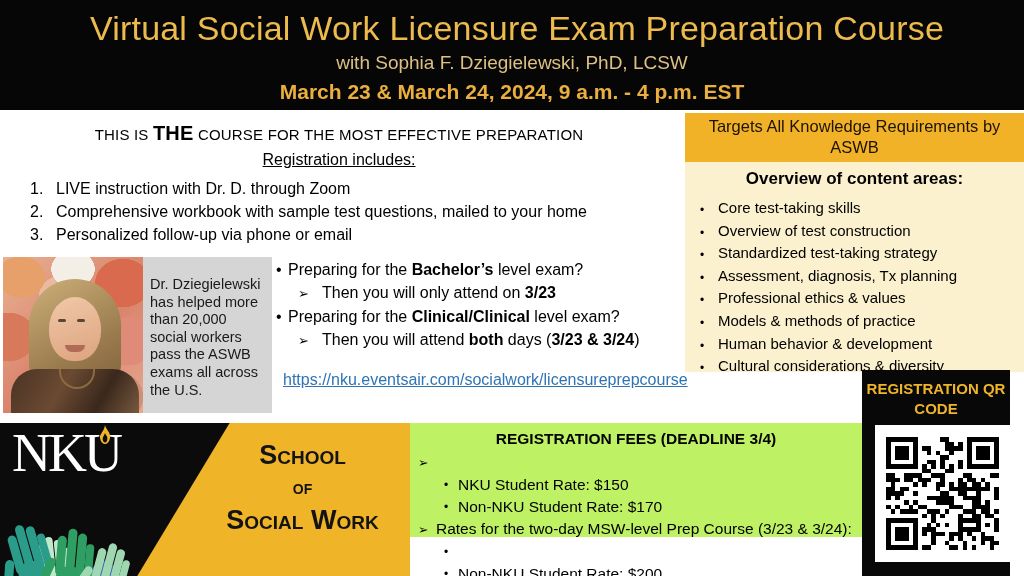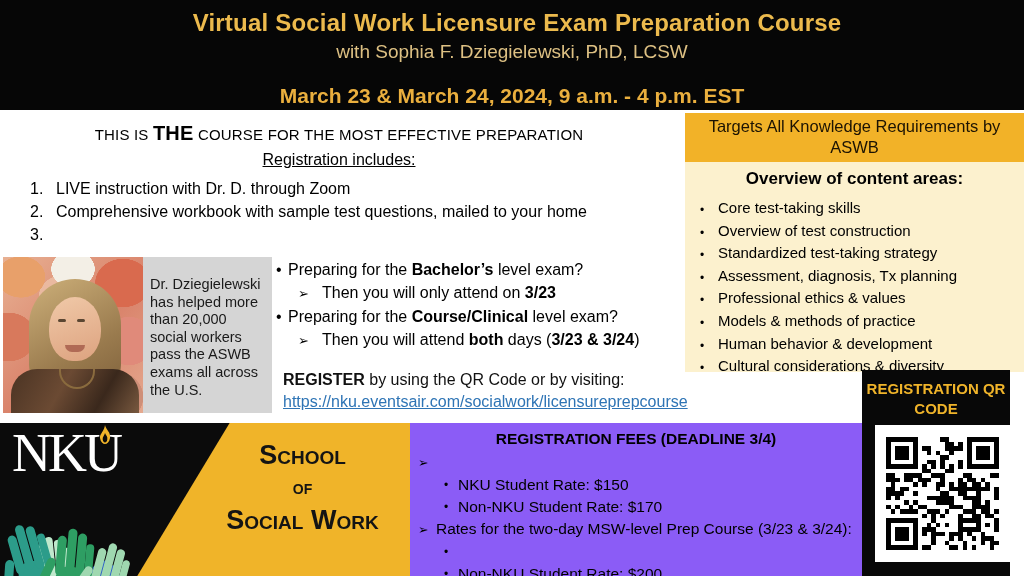--- a/index.html
+++ b/index.html
@@ -1,23 +1,23 @@
 <!DOCTYPE html>
 <html><head>
 <meta charset="utf-8">
 <style>
   html,body{margin:0;padding:0;background:#fff;}
   .page{position:relative;width:1024px;height:576px;overflow:hidden;background:#ffffff;
         font-family:"Liberation Sans",sans-serif;color:#111;}
 
   
   .banner{position:absolute;left:0;top:0;width:1024px;height:110px;background:#060606;text-align:center;}
-  .banner .title{padding-top:9px;font-size:24px;letter-spacing:.2px;color:#ecba4d;font-weight:700;padding-left:10px;}
+  .banner .title{padding-top:9px;font-size:34px;letter-spacing:.2px;color:#ecba4d;font-weight:400;padding-left:10px;}
   .banner .subtitle{margin-top:4px;font-size:19px;color:#ddc083;}
-  .banner .dates{margin-top:21px;font-size:21px;font-weight:bold;color:#eaaf3e;}
+  .banner .dates{margin-top:6px;font-size:21px;font-weight:bold;color:#eaaf3e;}
 
   
   .intro{position:absolute;left:0;top:122px;width:678px;text-align:center;}
   .intro .l1{font-size:15px;letter-spacing:.2px;color:#000;}
   .intro .l1 b{font-size:20px;}
   .intro .l2{margin-top:6px;font-size:16px;text-decoration:underline;color:#000;}
   .intro ol{margin:8px 0 0 0;padding:0;text-align:left;list-style:none;}
   .intro ol .row{display:flex;font-size:16px;line-height:23px;color:#000;}
   .intro ol .num{width:26px;margin-left:30px;text-align:left;}
 
@@ -81,21 +81,21 @@
   .flame{position:absolute;left:97px;top:2px;}
   .hands{position:absolute;left:-6px;bottom:-6px;}
   .school{position:absolute;left:205px;top:17px;width:195px;text-align:center;color:#141414;
           font-variant:small-caps;font-weight:bold;}
   .school .s1{font-size:27px;line-height:30px;}
   .school .s2{font-size:20px;line-height:34px;}
   .school .s3{font-size:27px;line-height:32px;}
   .tagline{position:absolute;left:118px;bottom:7px;width:288px;text-align:center;font-size:20px;color:#161616;}
 
   
-  .fees{position:absolute;left:410px;top:423px;width:452px;height:153px;background:#8b5cf6;}
+  .fees{position:absolute;left:410px;top:423px;width:452px;height:114px;background:#bef264;}
   .fees h3{margin:7px 0 3px 0;text-align:center;font-size:15.5px;color:#000;}
   .fees .g{display:flex;font-size:15.5px;line-height:21px;color:#000;}
   .fees .g .m{width:18px;margin-left:8px;flex:none;font-size:12.5px;padding-top:2px;}
   .fees .r{display:flex;font-size:15.5px;line-height:21px;color:#000;margin-left:34px;}
   .fees .r .m{width:14px;flex:none;font-size:12px;padding-top:1px;}
 </style>
 </head>
 <body>
 
 <div class="page">
@@ -113,20 +113,21 @@
       <li class="row">
           <span class="num">1.</span>
           <span>LIVE instruction with Dr. D. through Zoom</span>
         </li>
       <li class="row">
           <span class="num">2.</span>
           <span>Comprehensive workbook with sample test questions, mailed to your home</span>
         </li>
       <li class="row">
           <span class="num">3.</span>
+          <span>Personalized follow-up via phone or email</span>
         </li>
     </ol>
   </div>
 
   <div class="instructor">
     <div class="photo">
       <div class="hair"></div>
       <div class="face"></div>
       <div class="eye l"></div>
       <div class="eye r"></div>
@@ -141,30 +142,29 @@
     <div class="b">
       <span class="m">•</span>
       <span><span>Preparing for the </span><b>Bachelor’s</b><span> level exam?</span></span>
     </div>
     <div class="sub">
       <span class="m">➢</span>
       <span><span>Then you will only attend on </span><b>3/23</b></span>
     </div>
     <div class="b">
       <span class="m">•</span>
-      <span><span>Preparing for the </span><b>Course/Clinical</b><span> level exam?</span></span>
+      <span><span>Preparing for the </span><b>Clinical/Clinical</b><span> level exam?</span></span>
     </div>
     <div class="sub">
       <span class="m">➢</span>
       <span><span>Then you will attend </span><b>both</b><span> days (</span><b>3/23 &amp; 3/24</b><span>)</span></span>
     </div>
   </div>
 
   <div class="register">
-    <div><b>REGISTER</b><span> by using the QR Code or by visiting:</span></div>
     <a>https://nku.eventsair.com/socialwork/licensureprepcourse</a>
   </div>
 
   <div class="sidebar">
     <div class="sb-head">Targets All Knowledge Requirements by ASWB</div>
     <div class="sb-body">
       <h3>Overview of content areas:</h3>
       <div class="row">
           <span class="m">•</span>
           <span>Core test-taking skills</span>

